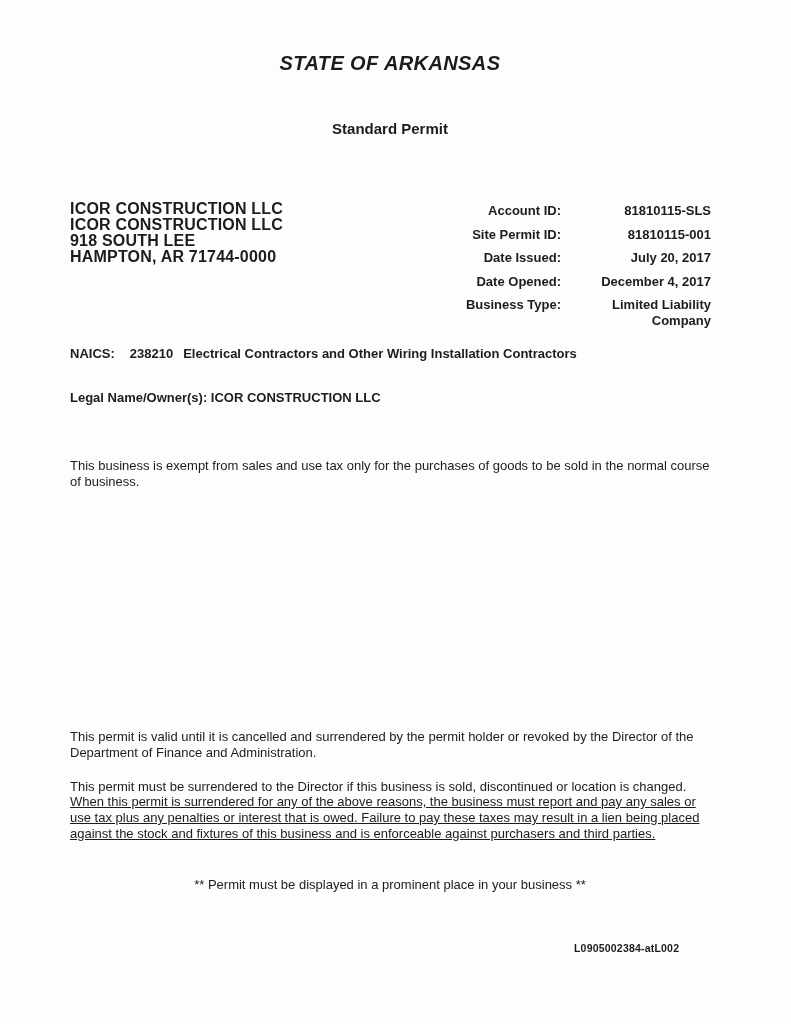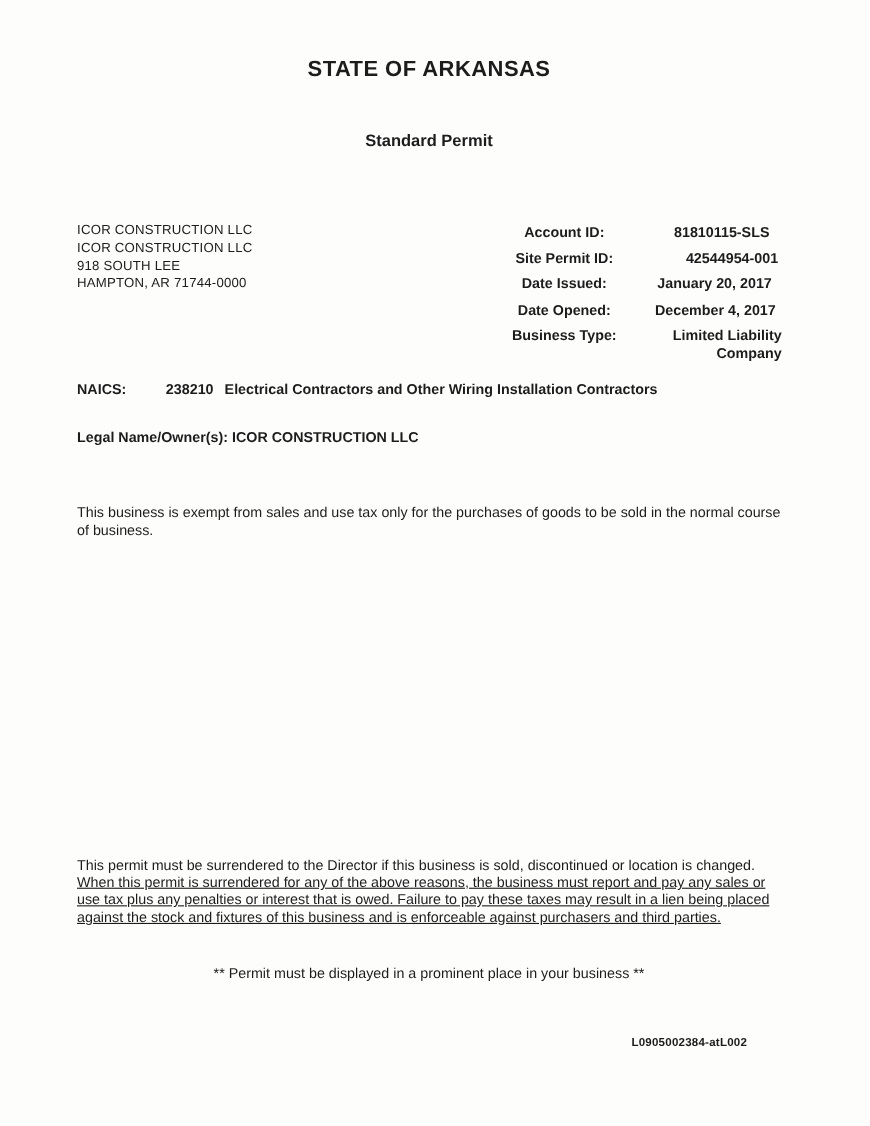--- a/index.html
+++ b/index.html
@@ -22,64 +22,64 @@
     left: 60px;
     width: 660px;
     text-align: center;
     white-space: nowrap;
   }
   .title {
     font-size: 20px;
     font-weight: bold;
     letter-spacing: 0.4px;
   }
-  .title-1 { top: 52px; }
+  .title-1 { top: 52px; font-style: italic; }
   .title-2 { top: 85px; }
   .subtitle {
     top: 120px;
     font-size: 15px;
     font-weight: bold;
   }
   .recipient {
     position: absolute;
     left: 70px;
     top: 201px;
-    font-size: 12px;
-    font-weight: normal;
+    font-size: 16px;
+    font-weight: bold;
     line-height: 16px;
     letter-spacing: 0.2px;
   }
   .details {
     position: absolute;
     left: 465px;
     top: 203px;
     width: 246px;
     font-size: 13px;
     font-weight: bold;
   }
   .detail-row {
     display: flex;
-    justify-content: center;
+    justify-content: flex-end;
     align-items: flex-start;
     margin-bottom: 8px;
     line-height: 15.5px;
   }
   .detail-value {
     width: 150px;
     text-align: right;
   }
   .naics-line {
     position: absolute;
     left: 70px;
     top: 346px;
     font-size: 13px;
     font-weight: bold;
     white-space: nowrap;
   }
-  .naics-label { margin-right: 36px; }
+  .naics-label { margin-right: 15px; }
   .naics-code  { margin-right: 10px; }
   .legal-line {
     position: absolute;
     left: 70px;
     top: 390px;
     font-size: 13px;
     font-weight: bold;
     white-space: nowrap;
   }
   .paragraph {
@@ -129,44 +129,45 @@
     <div>HAMPTON, AR 71744-0000</div>
   </div>
 
   <div class="details">
     <div class="detail-row">
       <span class="detail-label">Account ID:</span>
       <span class="detail-value">81810115-SLS</span>
     </div>
     <div class="detail-row">
       <span class="detail-label">Site Permit ID:</span>
-      <span class="detail-value">42544954-001</span>
+      <span class="detail-value">81810115-001</span>
     </div>
     <div class="detail-row">
       <span class="detail-label">Date Issued:</span>
-      <span class="detail-value">January 20, 2017</span>
+      <span class="detail-value">July 20, 2017</span>
     </div>
     <div class="detail-row">
       <span class="detail-label">Date Opened:</span>
       <span class="detail-value">December 4, 2017</span>
     </div>
     <div class="detail-row">
       <span class="detail-label">Business Type:</span>
       <span class="detail-value">Limited Liability Company</span>
     </div>
   </div>
 
   <div class="naics-line">
     <span class="naics-label">NAICS:</span><span class="naics-code">238210</span><span>Electrical Contractors and Other Wiring Installation Contractors</span>
   </div>
 
   <div class="legal-line">Legal Name/Owner(s): ICOR CONSTRUCTION LLC</div>
 
   <div class="paragraph para-exemption">This business is exempt from sales and use tax only for the purchases of goods to be sold in the normal course of business.</div>
 
+  <div class="paragraph para-validity">This permit is valid until it is cancelled and surrendered by the permit holder or revoked by the Director of the Department of Finance and Administration.</div>
 
   <div class="paragraph para-surrender">This permit must be surrendered to the Director if this business is sold, discontinued or location is changed.</div>
 
   <div class="paragraph para-consequence">When this permit is surrendered for any of the above reasons, the business must report and pay any sales or use tax plus any penalties or interest that is owed. Failure to pay these taxes may result in a lien being placed against the stock and fixtures of this business and is enforceable against purchasers and third parties.</div>
 
   <div class="centered-line footer-note">** Permit must be displayed in a prominent place in your business **</div>
 
 
   <div class="doc-code">L0905002384-atL002</div>
 

